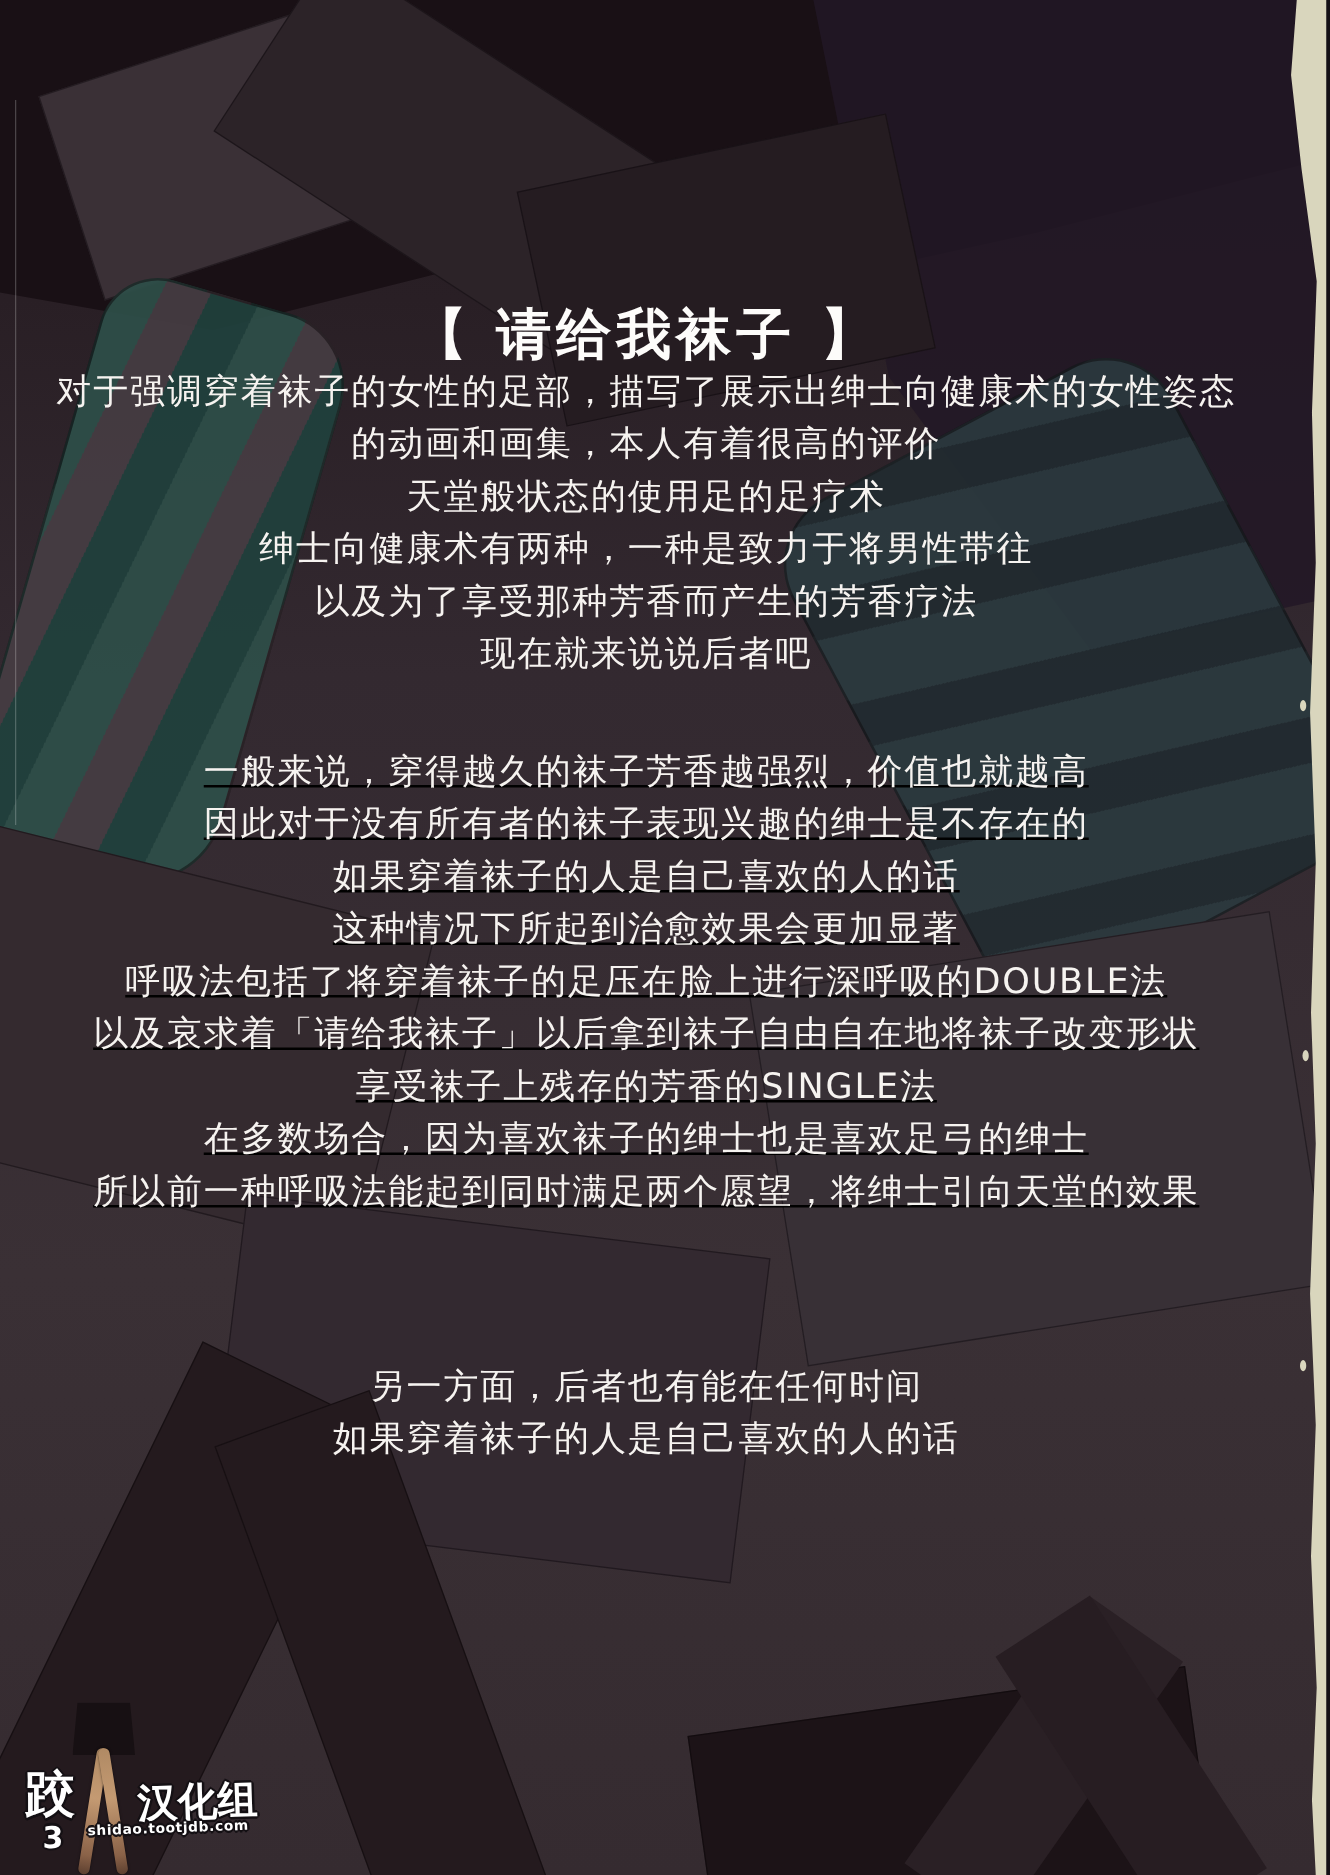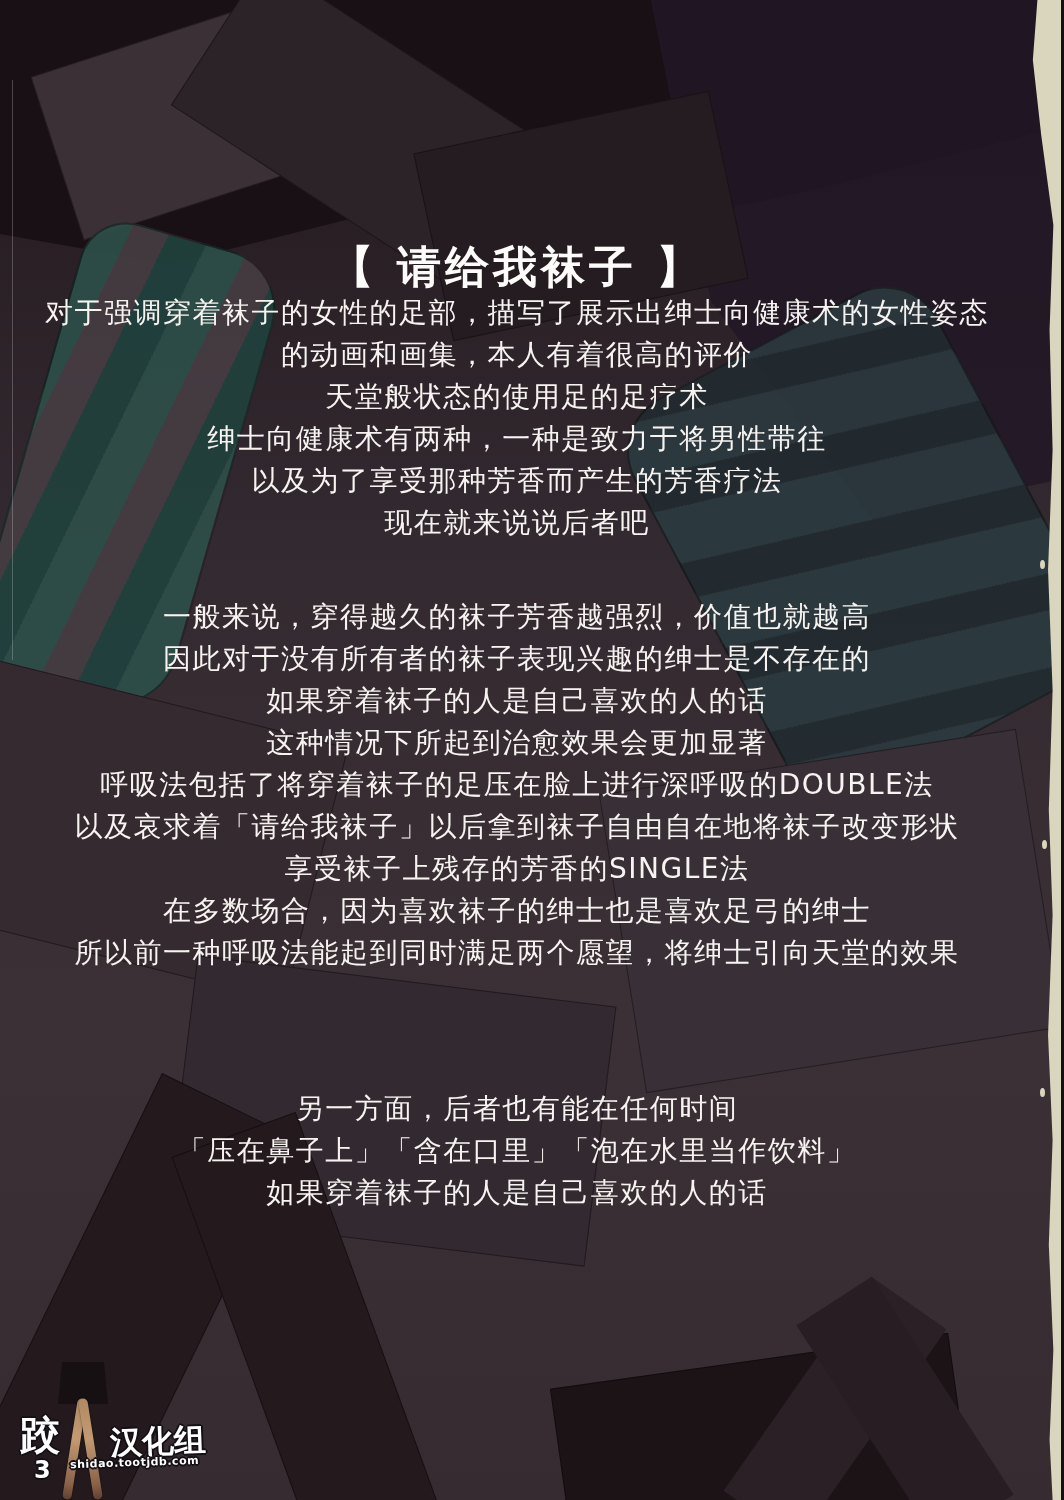--- a/index.html
+++ b/index.html
@@ -57,21 +57,21 @@
   #title{
     position:absolute;left:0;right:30px;top:198px;z-index:5;
     font-size:44px;font-weight:bold;letter-spacing:4px;color:#fdfcfa;text-align:center;margin-top:40px;
   }
   .para{position:absolute;left:0;right:30px;z-index:5;text-align:center;}
   .para .line{
     font-size:28px;line-height:42px;letter-spacing:1.5px;color:#f6f3f0;
     font-weight:500;white-space:nowrap;
   }
   #para-1{top:292px;}
-  #para-2{top:596px;}
+  #para-2{top:596px;text-decoration:underline;}
   #para-3{top:1088px;}
   #attribution{
     position:absolute;left:0;right:30px;top:1278px;z-index:5;text-align:center;
     font-size:28px;letter-spacing:2px;color:#f6f3f0;
   }
   
   #watermark{position:absolute;left:12px;top:1362px;width:200px;height:138px;z-index:6;}
   .outlined{
     color:#fff;
     text-shadow:-2px 0 0 #141014,2px 0 0 #141014,0 -2px 0 #141014,0 2px 0 #141014,
@@ -138,21 +138,20 @@
     <div class="line">这种情况下所起到治愈效果会更加显著</div>
     <div class="line">呼吸法包括了将穿着袜子的足压在脸上进行深呼吸的DOUBLE法</div>
     <div class="line">以及哀求着「请给我袜子」以后拿到袜子自由自在地将袜子改变形状</div>
     <div class="line">享受袜子上残存的芳香的SINGLE法</div>
     <div class="line">在多数场合，因为喜欢袜子的绅士也是喜欢足弓的绅士</div>
     <div class="line">所以前一种呼吸法能起到同时满足两个愿望，将绅士引向天堂的效果</div>
   </div>
 
   <div id="para-3" class="para">
     <div class="line">另一方面，后者也有能在任何时间</div>
-    <div class="line">「压在鼻子上」「含在口里」「泡在水里当作饮料」</div>
     <div class="line">如果穿着袜子的人是自己喜欢的人的话</div>
   </div>
 
 
   <div id="watermark">
     <div id="wm-char" class="outlined">跤</div>
     <div id="wm-page" class="outlined">3</div>
     <div id="wm-legs">
       <div id="wm-skirt"></div>
       <div class="leg leg-l"></div>

